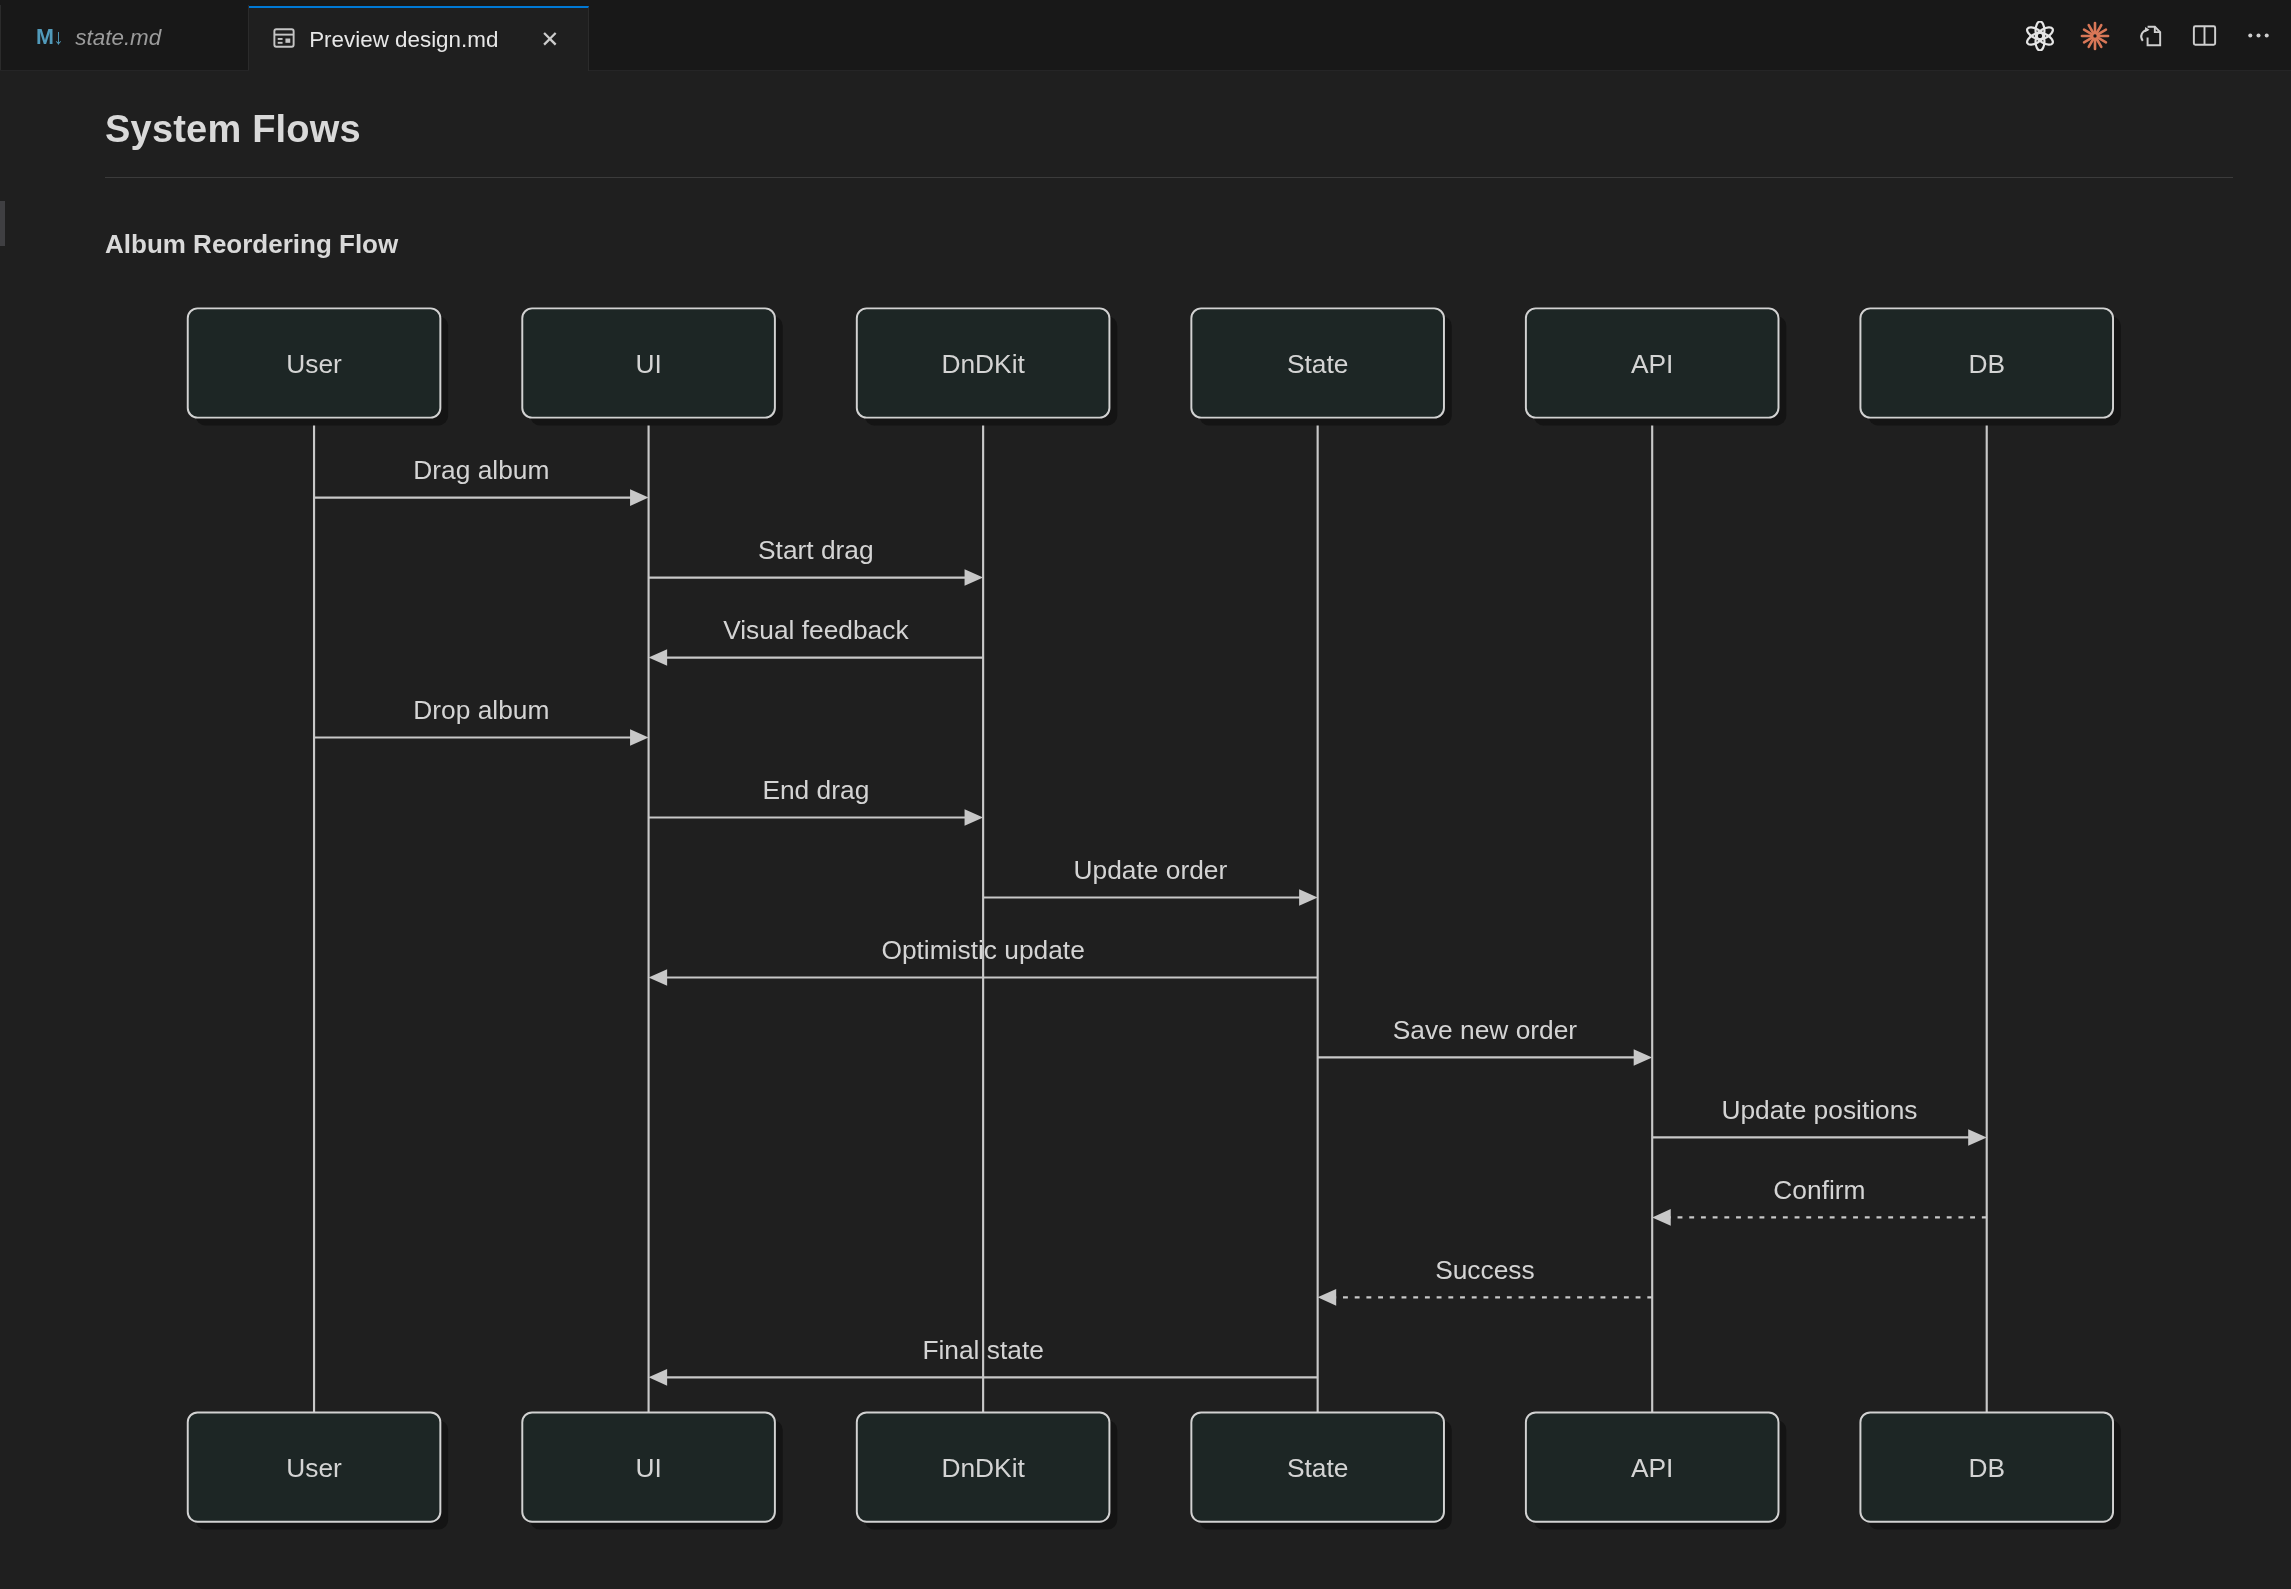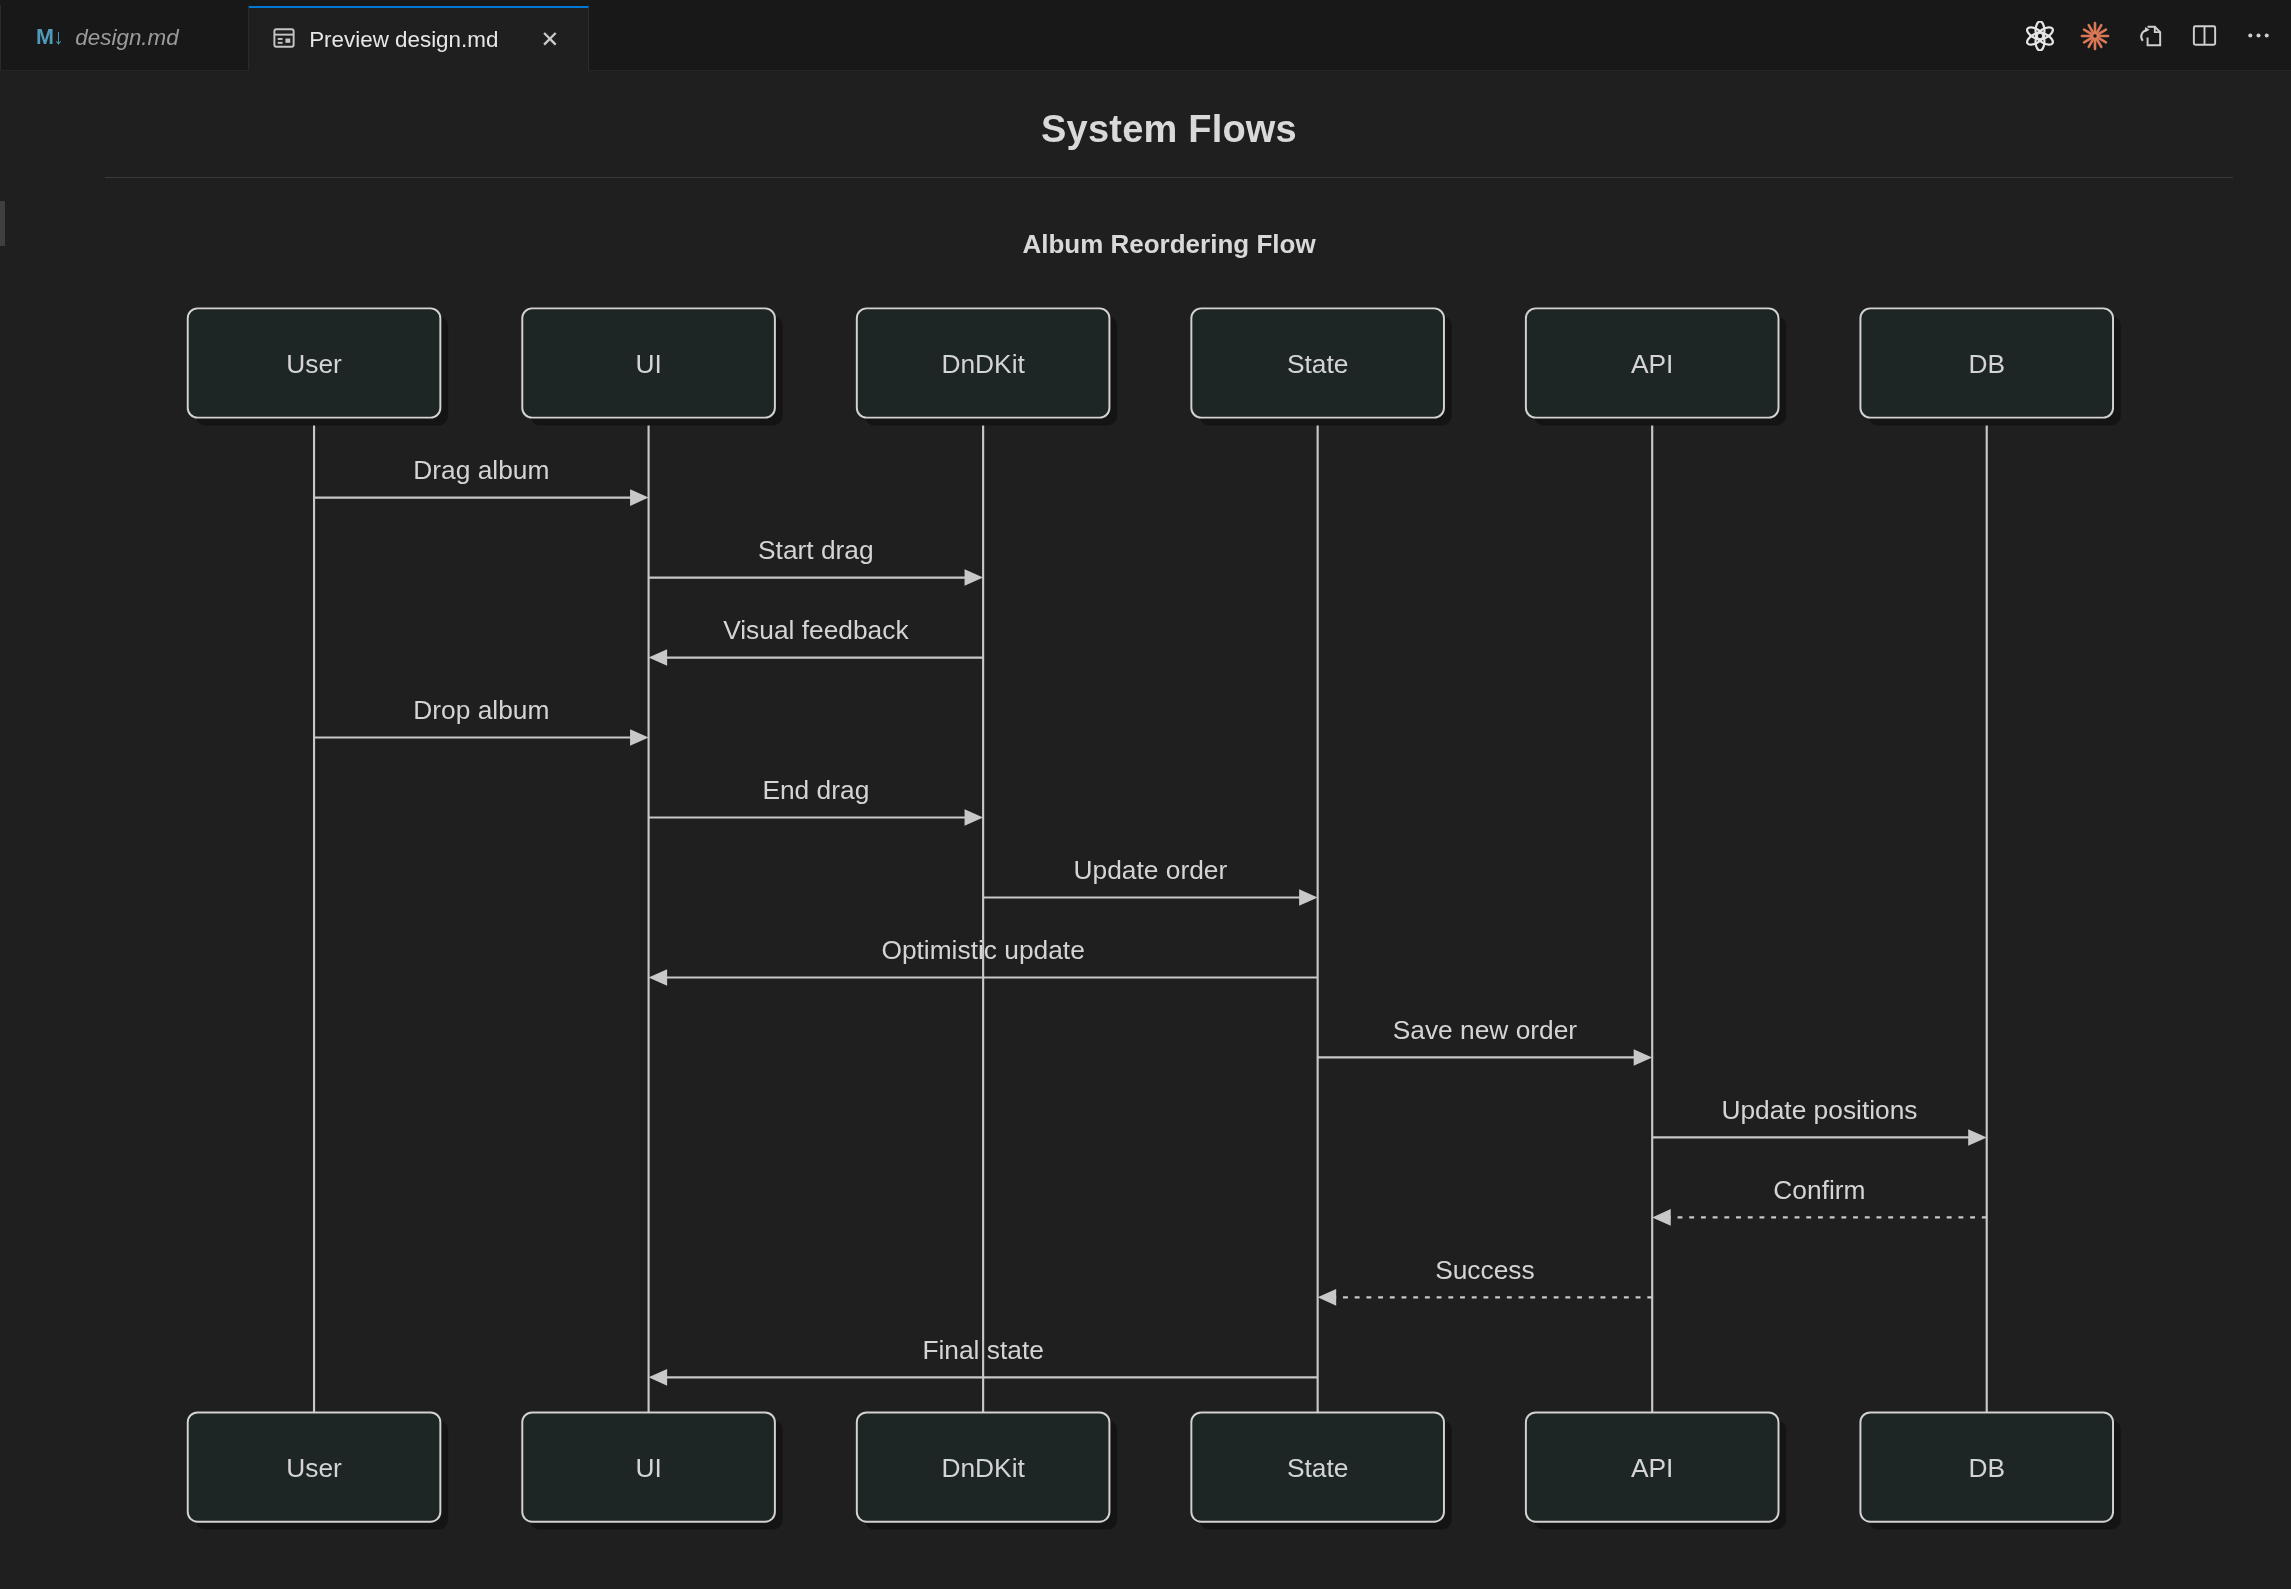--- a/index.html
+++ b/index.html
@@ -52,21 +52,21 @@
     border-radius: 5.9px;
   }
   .toolbar {
     position: absolute; right: 19.5px; top: 0; height: 71px;
     display: flex; align-items: center; gap: 25px;
   }
   .toolbar .icon-btn { display: flex; align-items: center; justify-content: center; cursor: pointer; }
   .toolbar svg { display: block; }
 
   
-  .content { padding: 0 59px 0 105px; position: relative; text-align: center; }
+  .content { padding: 0 59px 0 105px; position: relative; }
   h1.doc-title {
     margin: 37px 0 0 0;
     font-size: 38px; font-weight: 700; line-height: 1.15;
     color: var(--heading, #d9d9d9);
     padding-bottom: 25px;
     border-bottom: 1px solid var(--divider, #3b3b3b);
     letter-spacing: 0.2px;
   }
   h2.section-title {
     margin: 51px 0 0 0;
@@ -86,21 +86,21 @@
   }
   #diagram text { font-family: "Liberation Sans", "DejaVu Sans", sans-serif; }
 </style>
 </head>
 <body>
 
 <div class="tabbar">
 
   <div class="tab inactive">
     <span class="md-glyph">M↓</span>
-    <span class="tab-label">design.md</span>
+    <span class="tab-label">state.md</span>
   </div>
 
   <div class="tab active">
     <span>
       <svg width="26" height="26" viewBox="0 0 27 27" fill="none" stroke="#c5c5c5" stroke-width="2">
         <rect x="3.5" y="4.5" width="20" height="18" rx="2"></rect>
         <line x1="3.5" y1="10" x2="23.5" y2="10"></line>
         <line x1="7" y1="14.5" x2="12" y2="14.5"></line>
         <line x1="7" y1="18.5" x2="12" y2="18.5"></line>
         <rect x="15" y="14" width="5" height="4.5" fill="#c5c5c5" stroke="none"></rect>

